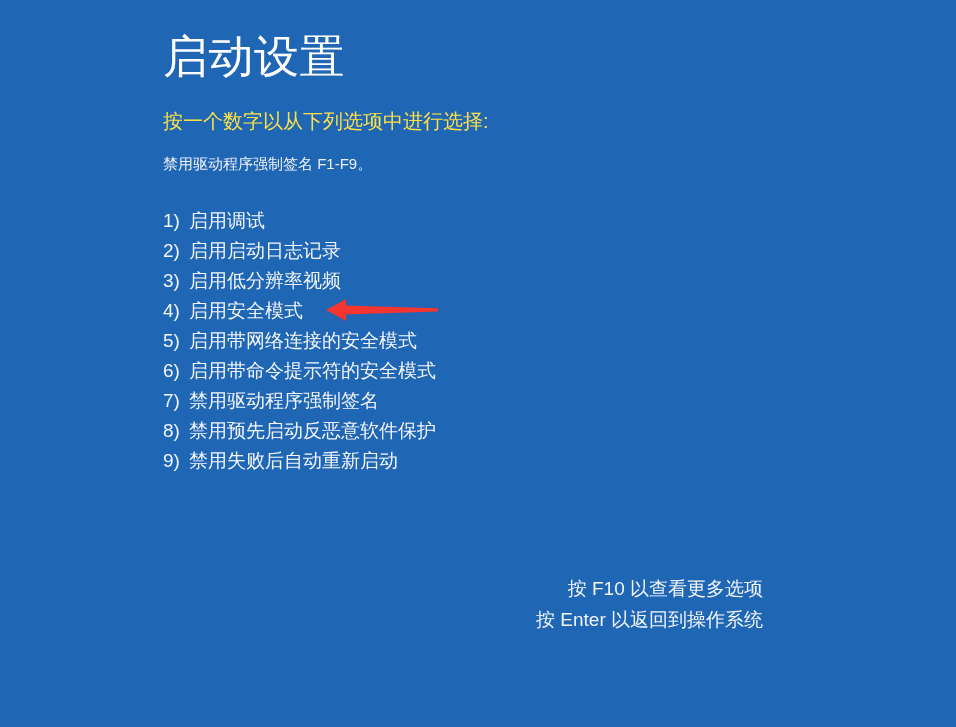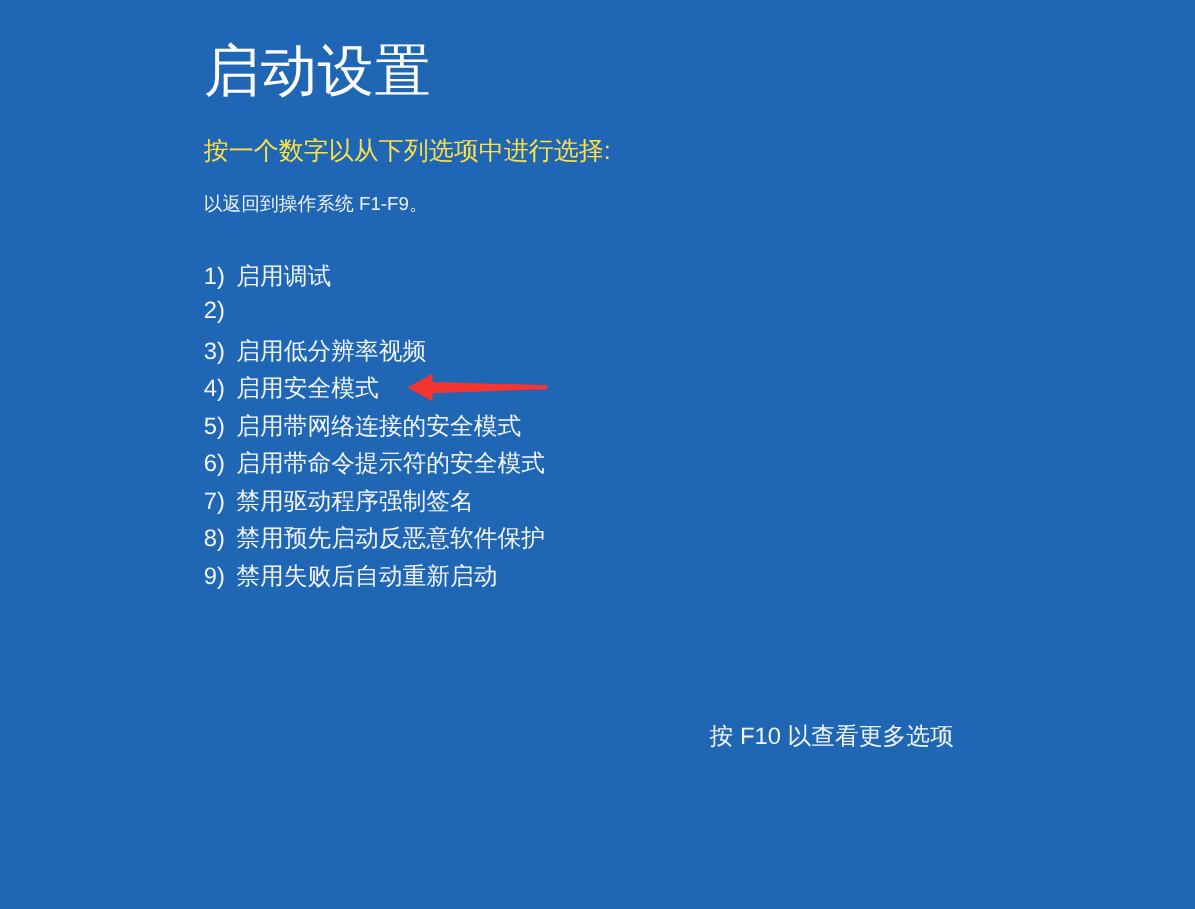--- a/index.html
+++ b/index.html
@@ -107,29 +107,30 @@
 </head>
 <body>
 
 <div class="screen">
   <div class="content">
 
     <div class="page-title">启动设置</div>
 
     <div class="subtitle">按一个数字以从下列选项中进行选择:</div>
 
-    <div class="hint">以返回到操作系统 F1-F9。</div>
+    <div class="hint">禁用驱动程序强制签名 F1-F9。</div>
 
     <div class="options">
       <div class="option-row">
         <span class="option-key">1)</span>
         <span class="option-label">启用调试</span>
       </div>
       <div class="option-row">
         <span class="option-key">2)</span>
+        <span class="option-label">启用启动日志记录</span>
       </div>
       <div class="option-row">
         <span class="option-key">3)</span>
         <span class="option-label">启用低分辨率视频</span>
       </div>
       <div class="option-row">
         <span class="option-key">4)</span>
         <span class="option-label">启用安全模式</span>
       </div>
       <div class="option-row">
@@ -149,20 +150,21 @@
         <span class="option-label">禁用预先启动反恶意软件保护</span>
       </div>
       <div class="option-row">
         <span class="option-key">9)</span>
         <span class="option-label">禁用失败后自动重新启动</span>
       </div>
     </div>
 
     <div class="footer">
       <div class="footer-row">按 F10 以查看更多选项</div>
+      <div class="footer-row">按 Enter 以返回到操作系统</div>
     </div>
 
   </div>
 
   <svg class="arrow-annotation" viewBox="0 0 112 28">
     <polygon points="0,14 20,3 20,9.5 112,12.2 112,15.4 20,18.5 20,25" fill="#f5352f"></polygon>
   </svg>
 </div>
 
 </body></html>

